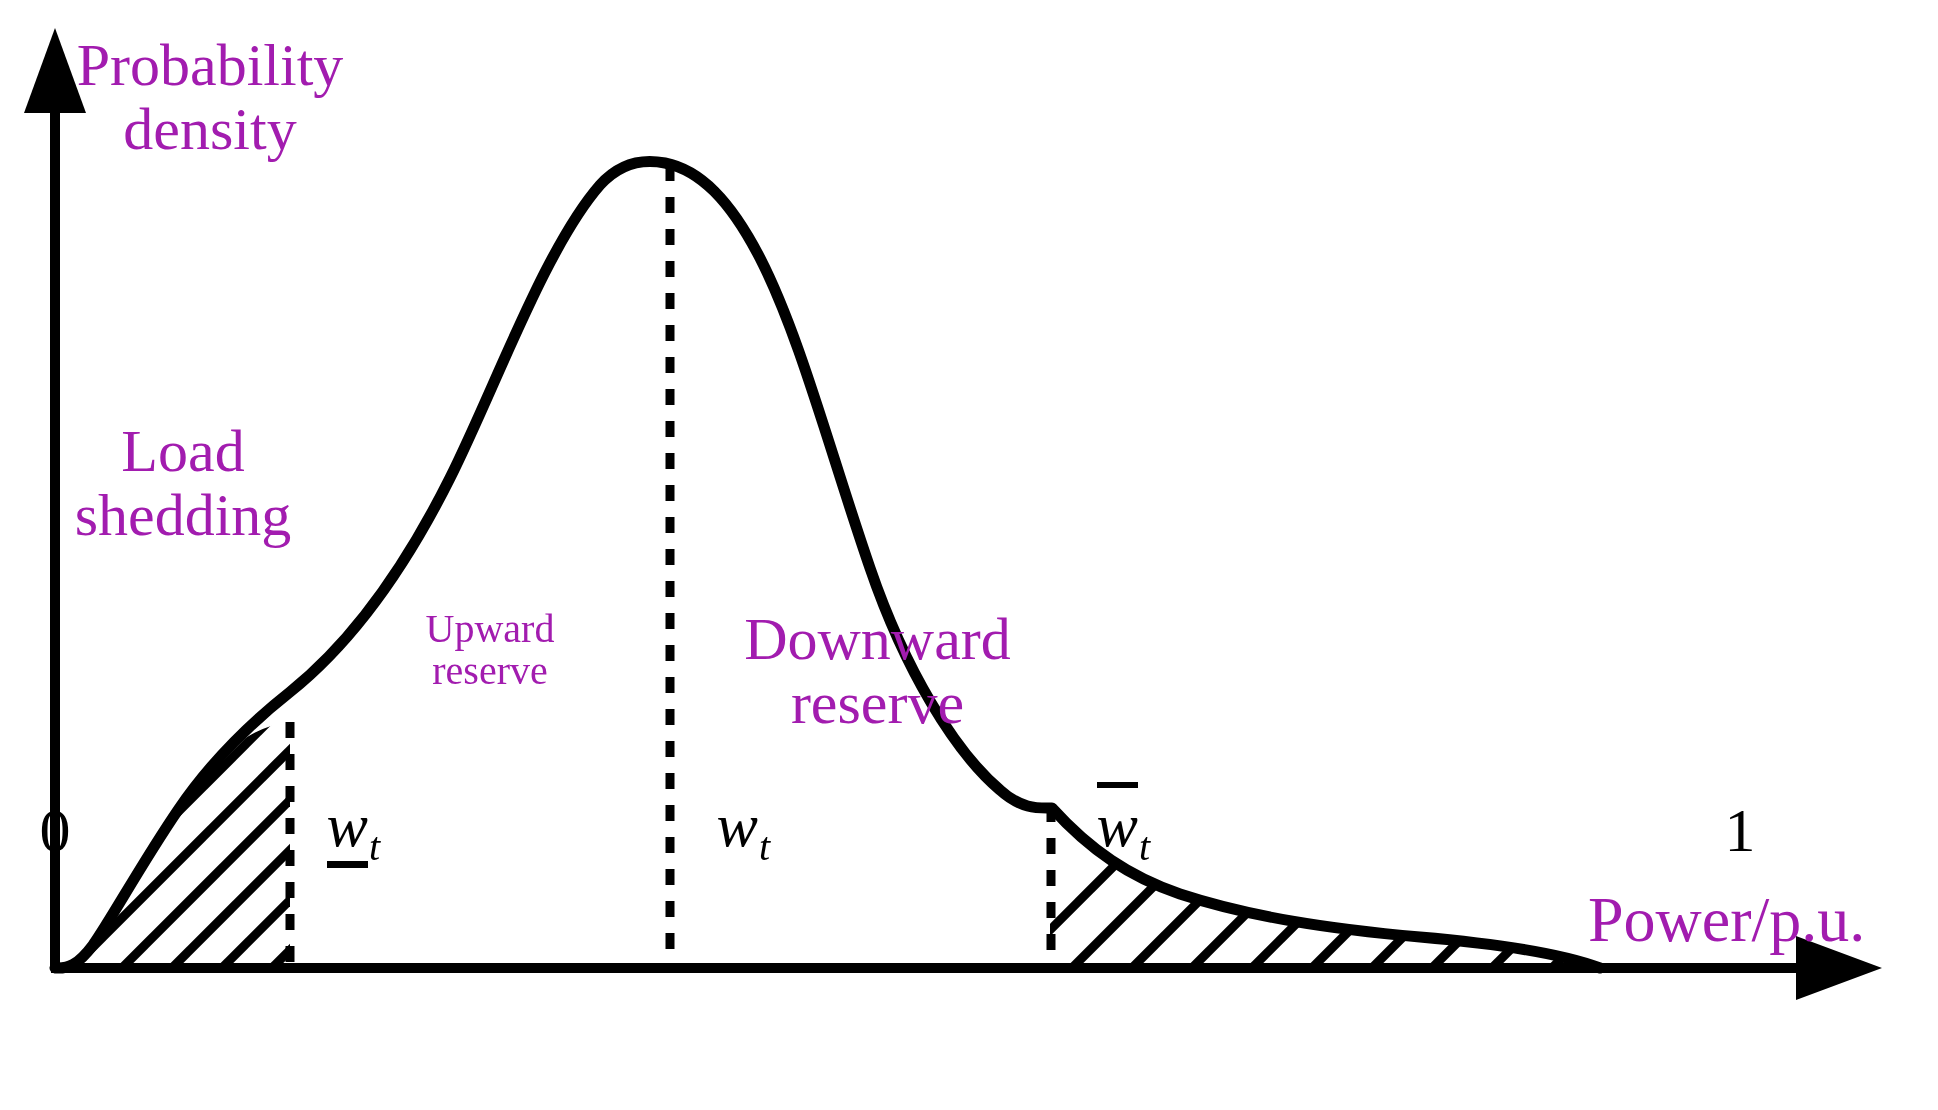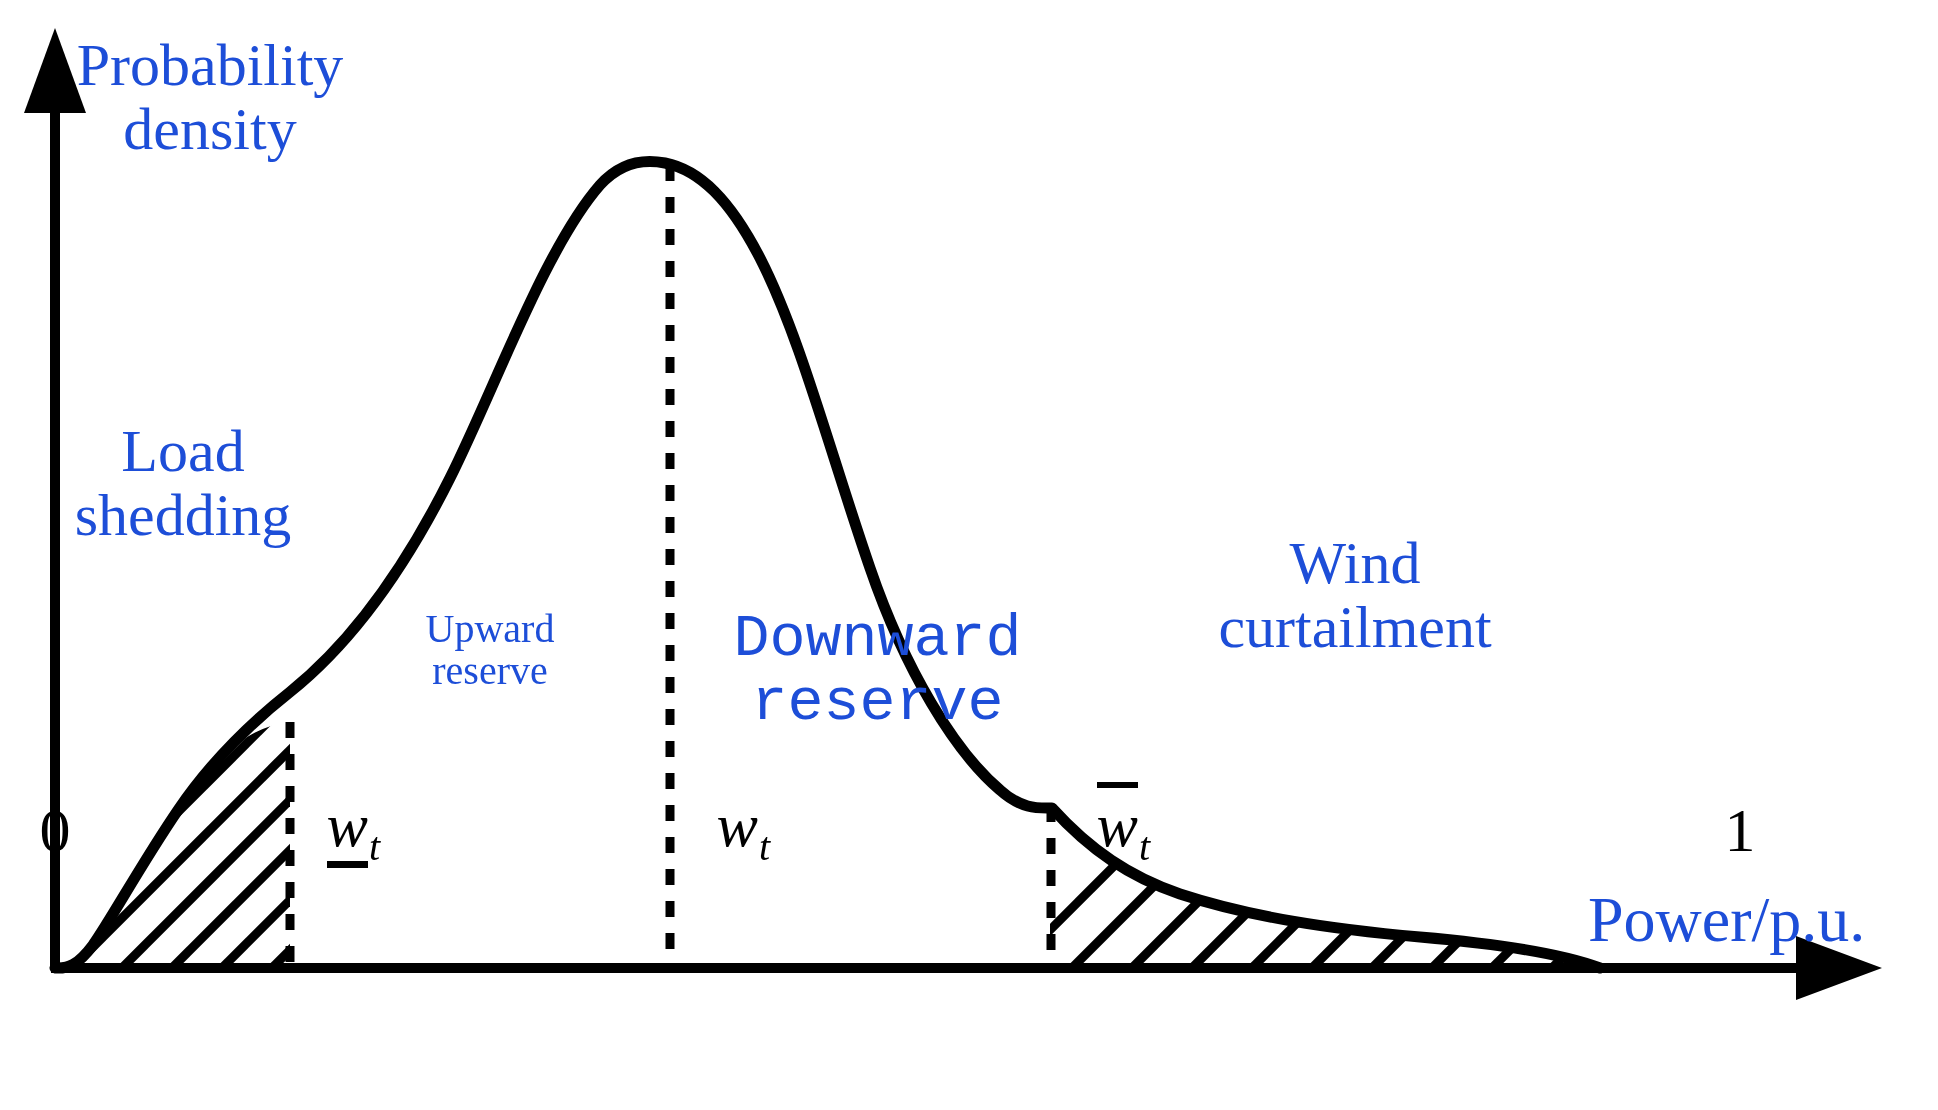--- a/index.html
+++ b/index.html
@@ -1,28 +1,28 @@
 <!DOCTYPE html>
 <html><head>
 <meta charset="utf-8">
 <style>
   html,body{margin:0;padding:0;background:#ffffff;}
   body{width:1938px;height:1110px;overflow:hidden;
        font-family:"Liberation Serif","DejaVu Serif",serif;color:#000;}
   #stage{position:relative;width:1938px;height:1110px;background:#fff;}
   svg#figure{position:absolute;left:0;top:0;width:1938px;height:1110px;display:block;}
 
-  .lbl{position:absolute;color:#1d4ed8;line-height:1.06;text-align:center;
+  .lbl{position:absolute;color:#a21caf;line-height:1.06;text-align:center;
        font-family:"Liberation Serif","DejaVu Serif",serif;white-space:pre-line;}
 
   #ylabel{left:60px;top:34px;font-size:60px;text-align:center;width:300px;}
   #xlabel{left:1588px;top:886px;font-size:64px;text-align:left;}
   #load-shedding{left:38px;top:372px;width:290px;font-size:60px;margin-top:48px;}
   #upward{left:300px;top:608px;width:380px;font-size:40px;}
-  #downward{left:680px;top:608px;width:395px;font-size:60px;font-family:Liberation Mono, monospace;}
+  #downward{left:680px;top:608px;width:395px;font-size:60px;}
   #wind{left:1160px;top:532px;width:390px;font-size:60px;}
 
   .tick{position:absolute;font-size:62px;text-align:center;}
   #tick0{left:15px;top:795px;width:80px;}
   #tick1{left:1700px;top:795px;width:80px;}
 
   .mathtick{position:absolute;text-align:right;
             font-family:"Liberation Serif","DejaVu Serif",serif;}
   #tick-wlow{left:200px;top:790px;width:180px;}
   #tick-wmid{left:590px;top:790px;width:180px;}
@@ -125,22 +125,20 @@
 
   <div class="lbl" id="load-shedding">Load
 shedding</div>
 
   <div class="lbl" id="upward">Upward
 reserve</div>
 
   <div class="lbl" id="downward">Downward
 reserve</div>
 
-  <div class="lbl" id="wind">Wind
-curtailment</div>
 
   <div class="tick" id="tick0">0</div>
 
   <div class="mathtick" id="tick-wlow">
     <span class="mathvar"><span class="ovl under">w</span><span class="sub">t</span></span>
   </div>
 
   <div class="mathtick" id="tick-wmid">
     <span class="mathvar"><span class="ovl">w</span><span class="sub">t</span></span>
   </div>

